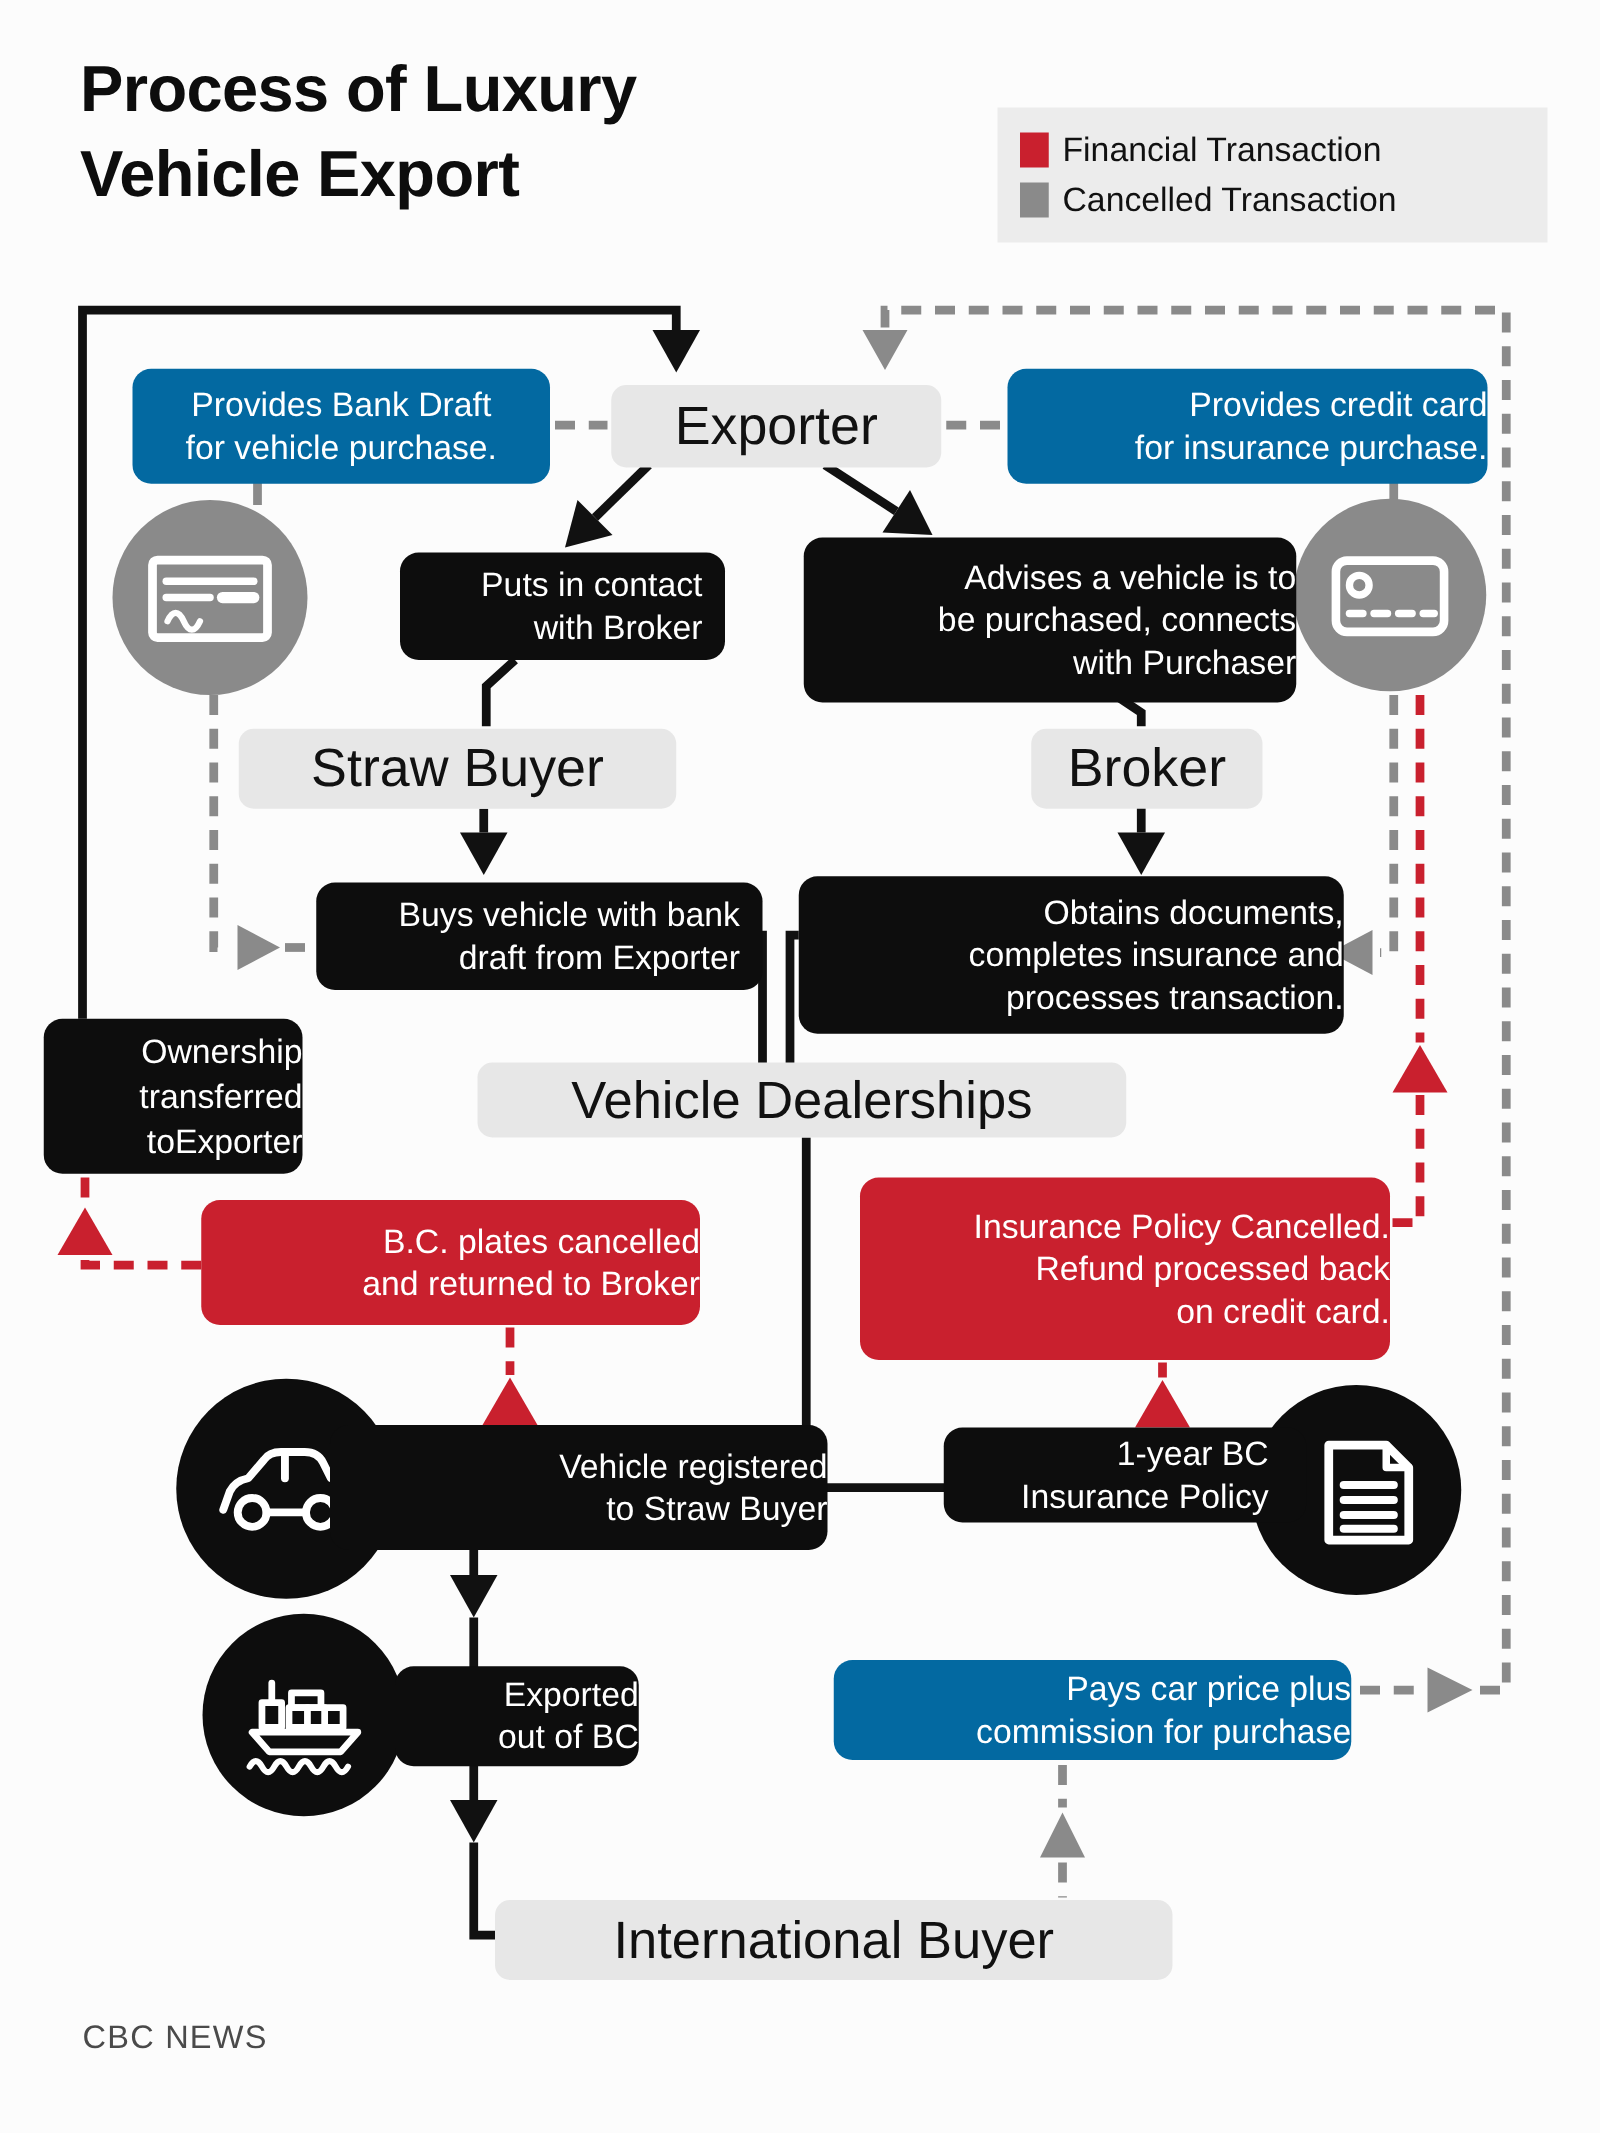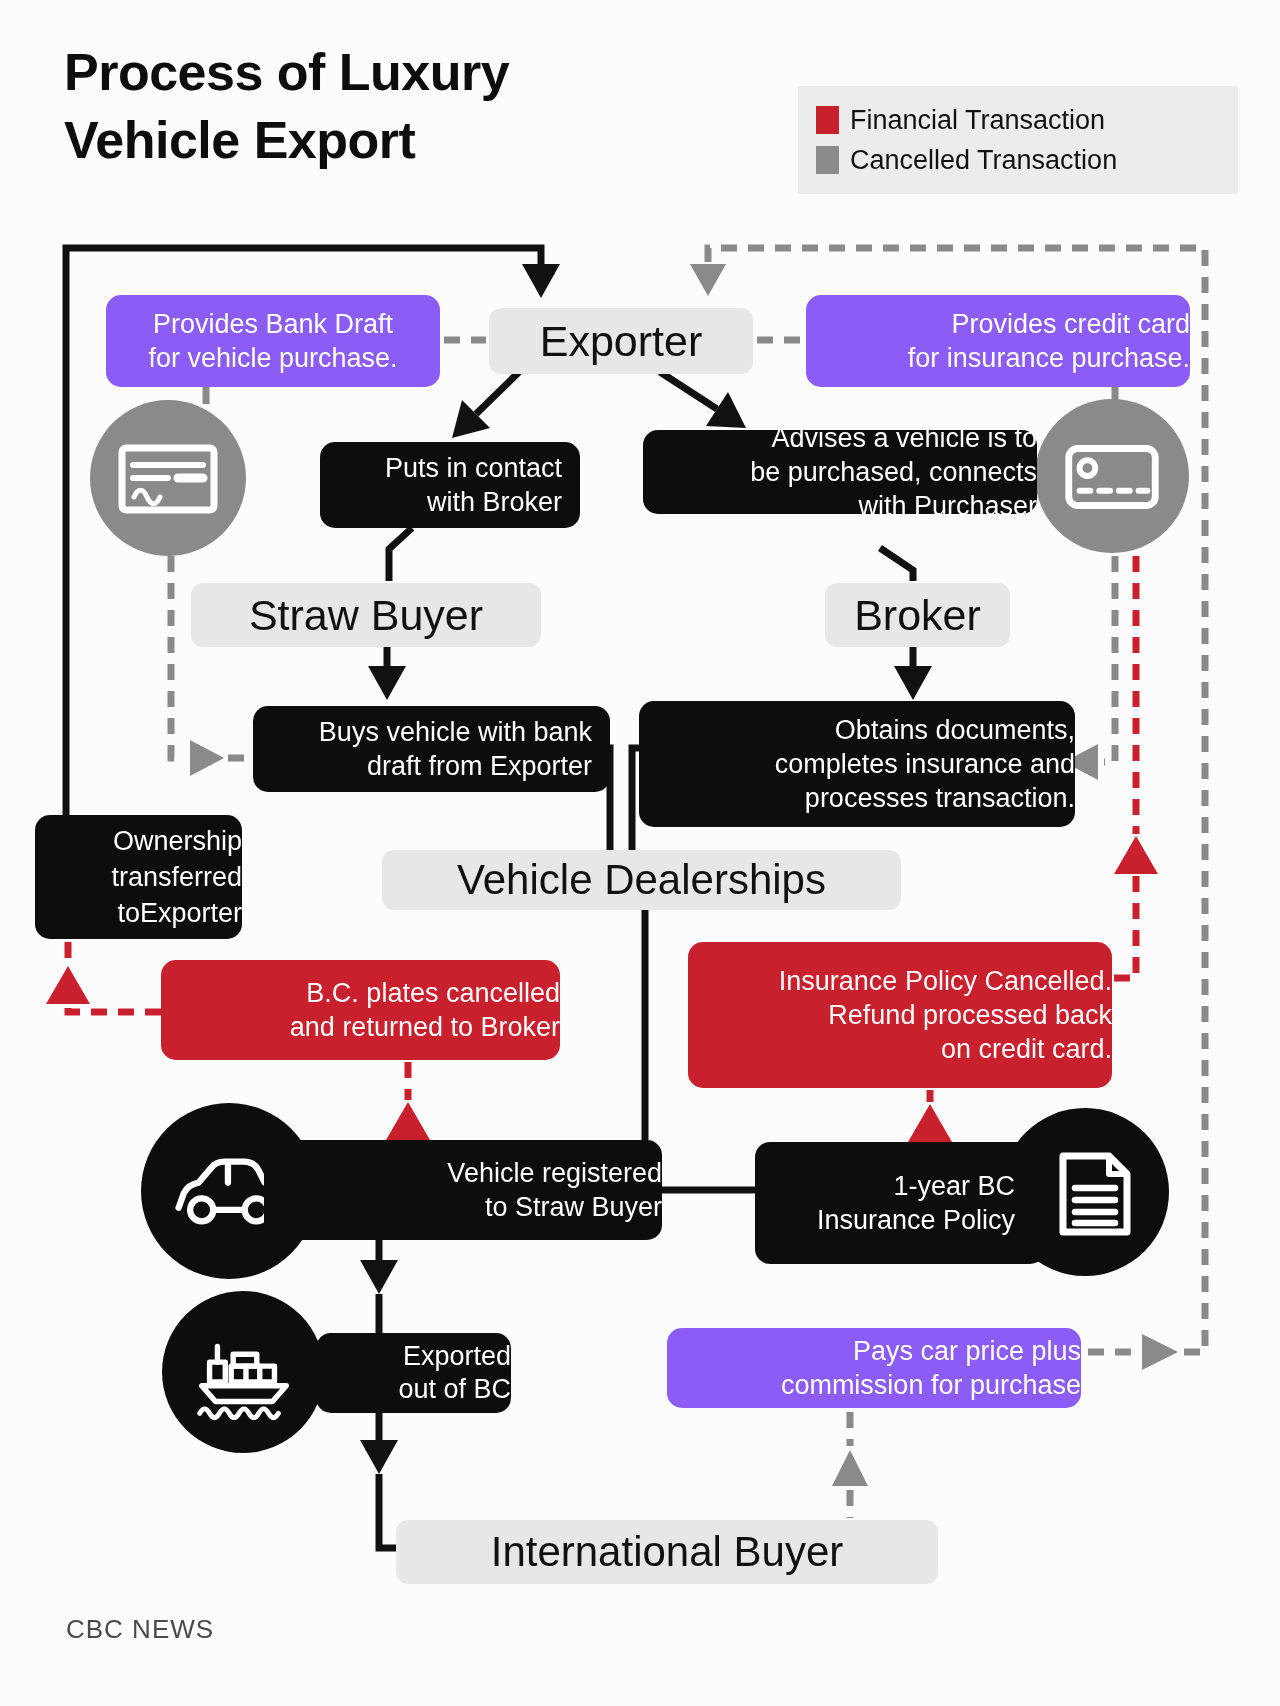--- a/index.html
+++ b/index.html
@@ -4,21 +4,21 @@
 <style>
   html,body{margin:0;padding:0;background:#fcfcfc;}
   #stage{position:relative;width:1280px;height:1706px;background:#fcfcfc;overflow:hidden;
          font-family:"Liberation Sans","DejaVu Sans",sans-serif;color:#111;}
   #flow-svg{position:absolute;left:0;top:0;z-index:1;}
   .circle{position:absolute;border-radius:50%;z-index:2;display:flex;align-items:center;justify-content:center;}
   .circle-gray{background:#8a8a8a;}
   .circle-black{background:#0d0d0d;}
   .node{position:absolute;z-index:3;border-radius:15px;display:flex;flex-direction:column;justify-content:center;
         white-space:pre-line;line-height:34px;font-size:27px;}
-  .box-gray{background:#8b5cf6;color:#fff;}
+  .box-gray{background:#0369a1;color:#fff;}
   .box-black{background:#0d0d0d;color:#fff;}
   .box-red{background:#c9202e;color:#fff;}
   .box-entity{background:#e7e7e7;color:#111;font-weight:normal;text-align:center;border-radius:12px;
               justify-content:center;white-space:nowrap;}
   .txt-c{text-align:center;}
   .txt-l{text-align:right;}
   .txt-r{text-align:right;}
   #title{position:absolute;left:64px;top:38px;z-index:3;font-size:52px;line-height:68px;font-weight:800;
          white-space:pre-line;letter-spacing:-0.5px;color:#0d0d0d;}
   #legend{position:absolute;left:798px;top:86px;width:440px;height:108px;z-index:3;background:#ececec;
@@ -181,39 +181,39 @@
   <div class="node box-entity" style="left:825px;top:583px;width:185px;height:64px;font-size:43px;">Broker</div>
   <div class="node box-entity" style="left:382px;top:850px;width:519px;height:60px;font-size:42px;">Vehicle Dealerships</div>
   <div class="node box-entity" style="left:396px;top:1520px;width:542px;height:64px;font-size:42px;">International Buyer</div>
 
   <div class="node box-gray txt-c" style="left:106px;top:295px;width:334px;height:92px;">Provides Bank Draft
 for vehicle purchase.</div>
   <div class="node box-gray txt-l" style="left:806px;top:295px;width:362px;height:92px;padding-left:22px;">Provides credit card
 for insurance purchase.</div>
   <div class="node box-black txt-r" style="left:320px;top:442px;width:242px;height:86px;padding-right:18px;">Puts in contact
 with Broker</div>
-  <div class="node box-black txt-l" style="left:643px;top:430px;width:374px;height:84px;padding-left:20px;">Advises a vehicle is to
+  <div class="node box-black txt-l" style="left:643px;top:430px;width:374px;height:132px;padding-left:20px;">Advises a vehicle is to
 be purchased, connects
 with Purchaser</div>
   <div class="node box-black txt-r" style="left:253px;top:706px;width:339px;height:86px;padding-right:18px;">Buys vehicle with bank
 draft from Exporter</div>
   <div class="node box-black txt-l" style="left:639px;top:701px;width:416px;height:126px;padding-left:20px;">Obtains documents,
 completes insurance and
 processes transaction.</div>
   <div class="node box-black txt-l" style="left:35px;top:815px;width:191px;height:124px;padding-left:16px;line-height:36px;">Ownership
 transferred
 toExporter</div>
   <div class="node box-red txt-l" style="left:161px;top:960px;width:375px;height:100px;padding-left:24px;">B.C. plates cancelled
 and returned to Broker</div>
   <div class="node box-red txt-l" style="left:688px;top:942px;width:400px;height:146px;padding-left:24px;">Insurance Policy Cancelled.
 Refund processed back
 on credit card.</div>
   <div class="node box-black txt-l" style="left:264px;top:1140px;width:316px;height:100px;padding-left:82px;">Vehicle registered
 to Straw Buyer</div>
-  <div class="node box-black txt-r" style="left:755px;top:1142px;width:260px;height:122px;padding-right:30px;">1-year BC
+  <div class="node box-black txt-r" style="left:755px;top:1142px;width:260px;height:76px;padding-right:30px;">1-year BC
 Insurance Policy</div>
   <div class="node box-black txt-l" style="left:316px;top:1333px;width:175px;height:80px;padding-left:20px;line-height:33px;">Exported
 out of BC</div>
   <div class="node box-gray txt-l" style="left:667px;top:1328px;width:392px;height:80px;padding-left:22px;">Pays car price plus
 commission for purchase</div>
 
   <div id="cbc">CBC NEWS</div>
 
 </div>
 

